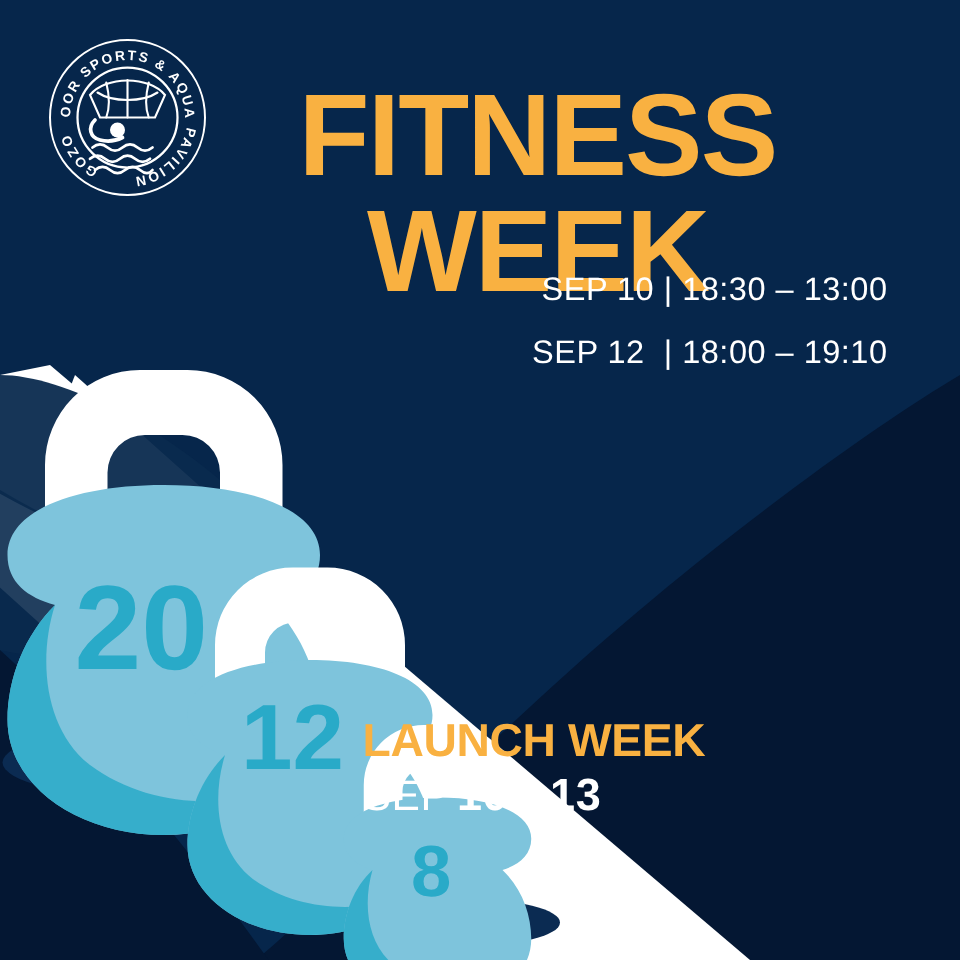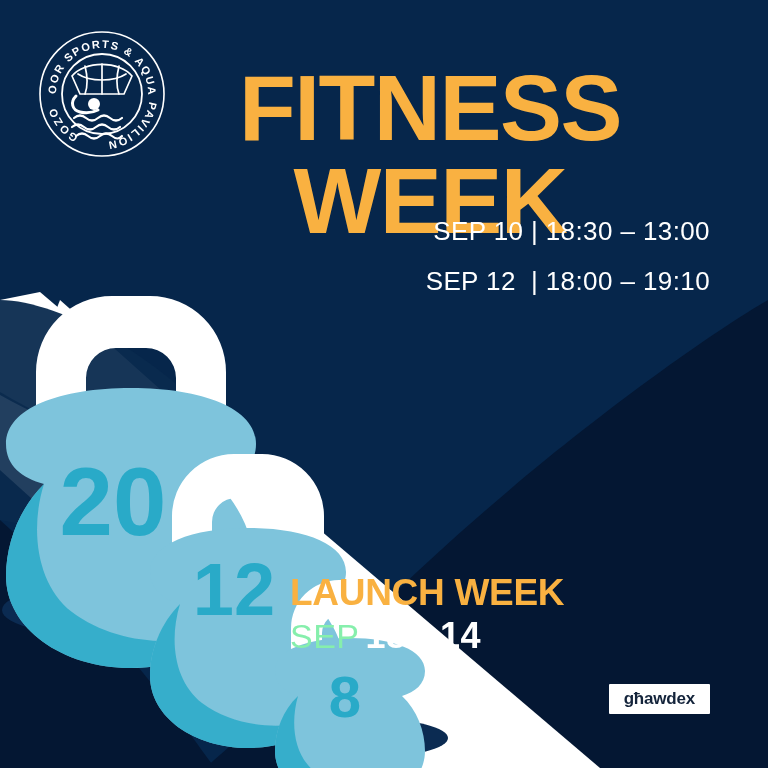--- a/index.html
+++ b/index.html
@@ -90,21 +90,21 @@
     letter-spacing: -0.3px;
     white-space: nowrap;
   }
   .launch-sub {
     display: block;
     margin-top: 7px;
     white-space: nowrap;
     line-height: 1.0;
   }
   .launch-sub .sep {
-    color: #86efac;
+    color: #ffffff;
     font-weight: 300;
     font-size: 34px;
     letter-spacing: 0.5px;
   }
   .launch-sub .range {
     color: #ffffff;
     font-weight: 700;
     font-size: 36px;
     letter-spacing: 0.5px;
     margin-left: 6px;
@@ -301,21 +301,18 @@
   </div>
 
   <div class="schedule">
     <div class="srow">SEP 10 | 18:30 – 13:00</div>
     <div class="srow">SEP 12  | 18:00 – 19:10</div>
   </div>
 
   <div class="launch">
     <span class="launch-title">LAUNCH WEEK</span>
     <span class="launch-sub">
-      <span class="sep">SEP</span><span class="range">18 - 14</span>
+      <span class="sep">SEP</span><span class="range">10 - 13</span>
     </span>
   </div>
 
-  <div class="badge">
-    <span class="badge-text">għawdex</span>
-  </div>
 
 </div>
 
 </body></html>

